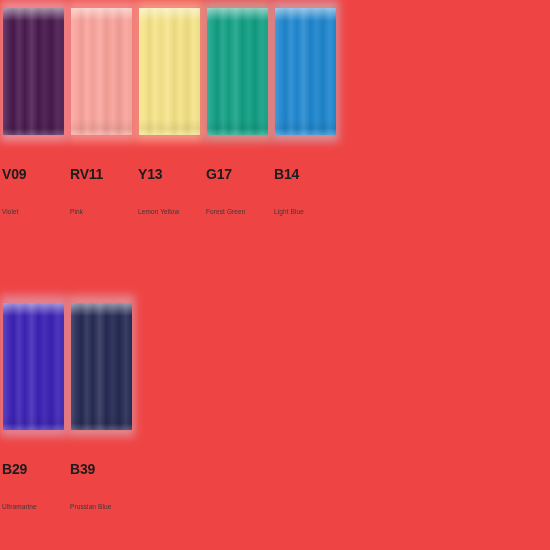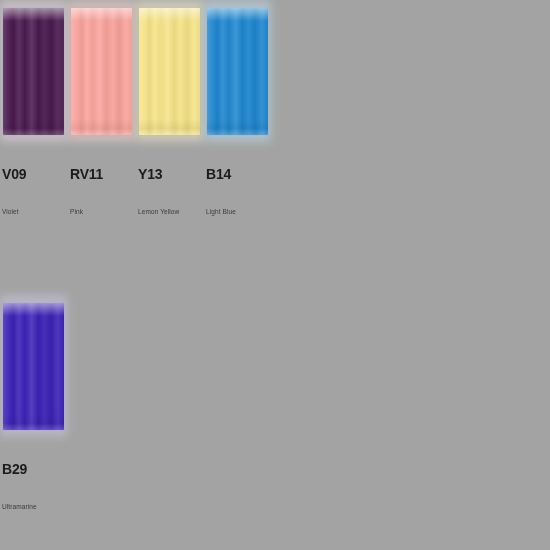--- a/index.html
+++ b/index.html
@@ -11,21 +11,21 @@
     width: 550px;
     height: 550px;
     background: #fdfdfc;
     font-family: "Liberation Sans", sans-serif;
     overflow: hidden;
   }
   #chart {
     position: relative;
     width: 550px;
     height: 550px;
-    background: #a3a3a3;
+    background: #ef4444;
   }
   .row {
     position: absolute;
     left: 0;
     width: 550px;
     display: flex;
     gap: 0px;
   }
   .row-1 { top: 0px; }
   .row-2 { top: 295px; }
@@ -157,20 +157,31 @@
         <div class="swatch">
           <div class="base" style="background: rgb(246, 228, 136);"></div>
           <div class="streaks"></div>
           <div class="toplight"></div>
           <div class="bottomshade"></div>
         </div>
         <div class="label-code">Y13</div>
         <div class="label-name">Lemon Yellow</div>
       </div>
       <div class="swatch-cell">
+        <div class="swatch-glow" style="background: rgb(183, 230, 220);"></div>
+        <div class="swatch">
+          <div class="base" style="background: rgb(18, 160, 132);"></div>
+          <div class="streaks"></div>
+          <div class="toplight"></div>
+          <div class="bottomshade"></div>
+        </div>
+        <div class="label-code">G17</div>
+        <div class="label-name">Forest Green</div>
+      </div>
+      <div class="swatch-cell">
         <div class="swatch-glow" style="background: rgb(191, 228, 246);"></div>
         <div class="swatch">
           <div class="base" style="background: rgb(31, 135, 207);"></div>
           <div class="streaks"></div>
           <div class="toplight"></div>
           <div class="bottomshade"></div>
         </div>
         <div class="label-code">B14</div>
         <div class="label-name">Light Blue</div>
       </div>
@@ -182,15 +193,26 @@
         <div class="swatch-glow" style="background: rgb(213, 205, 239);"></div>
         <div class="swatch">
           <div class="base" style="background: rgb(60, 34, 182);"></div>
           <div class="streaks"></div>
           <div class="toplight"></div>
           <div class="bottomshade"></div>
         </div>
         <div class="label-code">B29</div>
         <div class="label-name">Ultramarine</div>
       </div>
+      <div class="swatch-cell">
+        <div class="swatch-glow" style="background: rgb(211, 213, 226);"></div>
+        <div class="swatch">
+          <div class="base" style="background: rgb(38, 43, 85);"></div>
+          <div class="streaks"></div>
+          <div class="toplight"></div>
+          <div class="bottomshade"></div>
+        </div>
+        <div class="label-code">B39</div>
+        <div class="label-name">Prussian Blue</div>
+      </div>
     </div>
 
 </div>
 
 </body></html>

